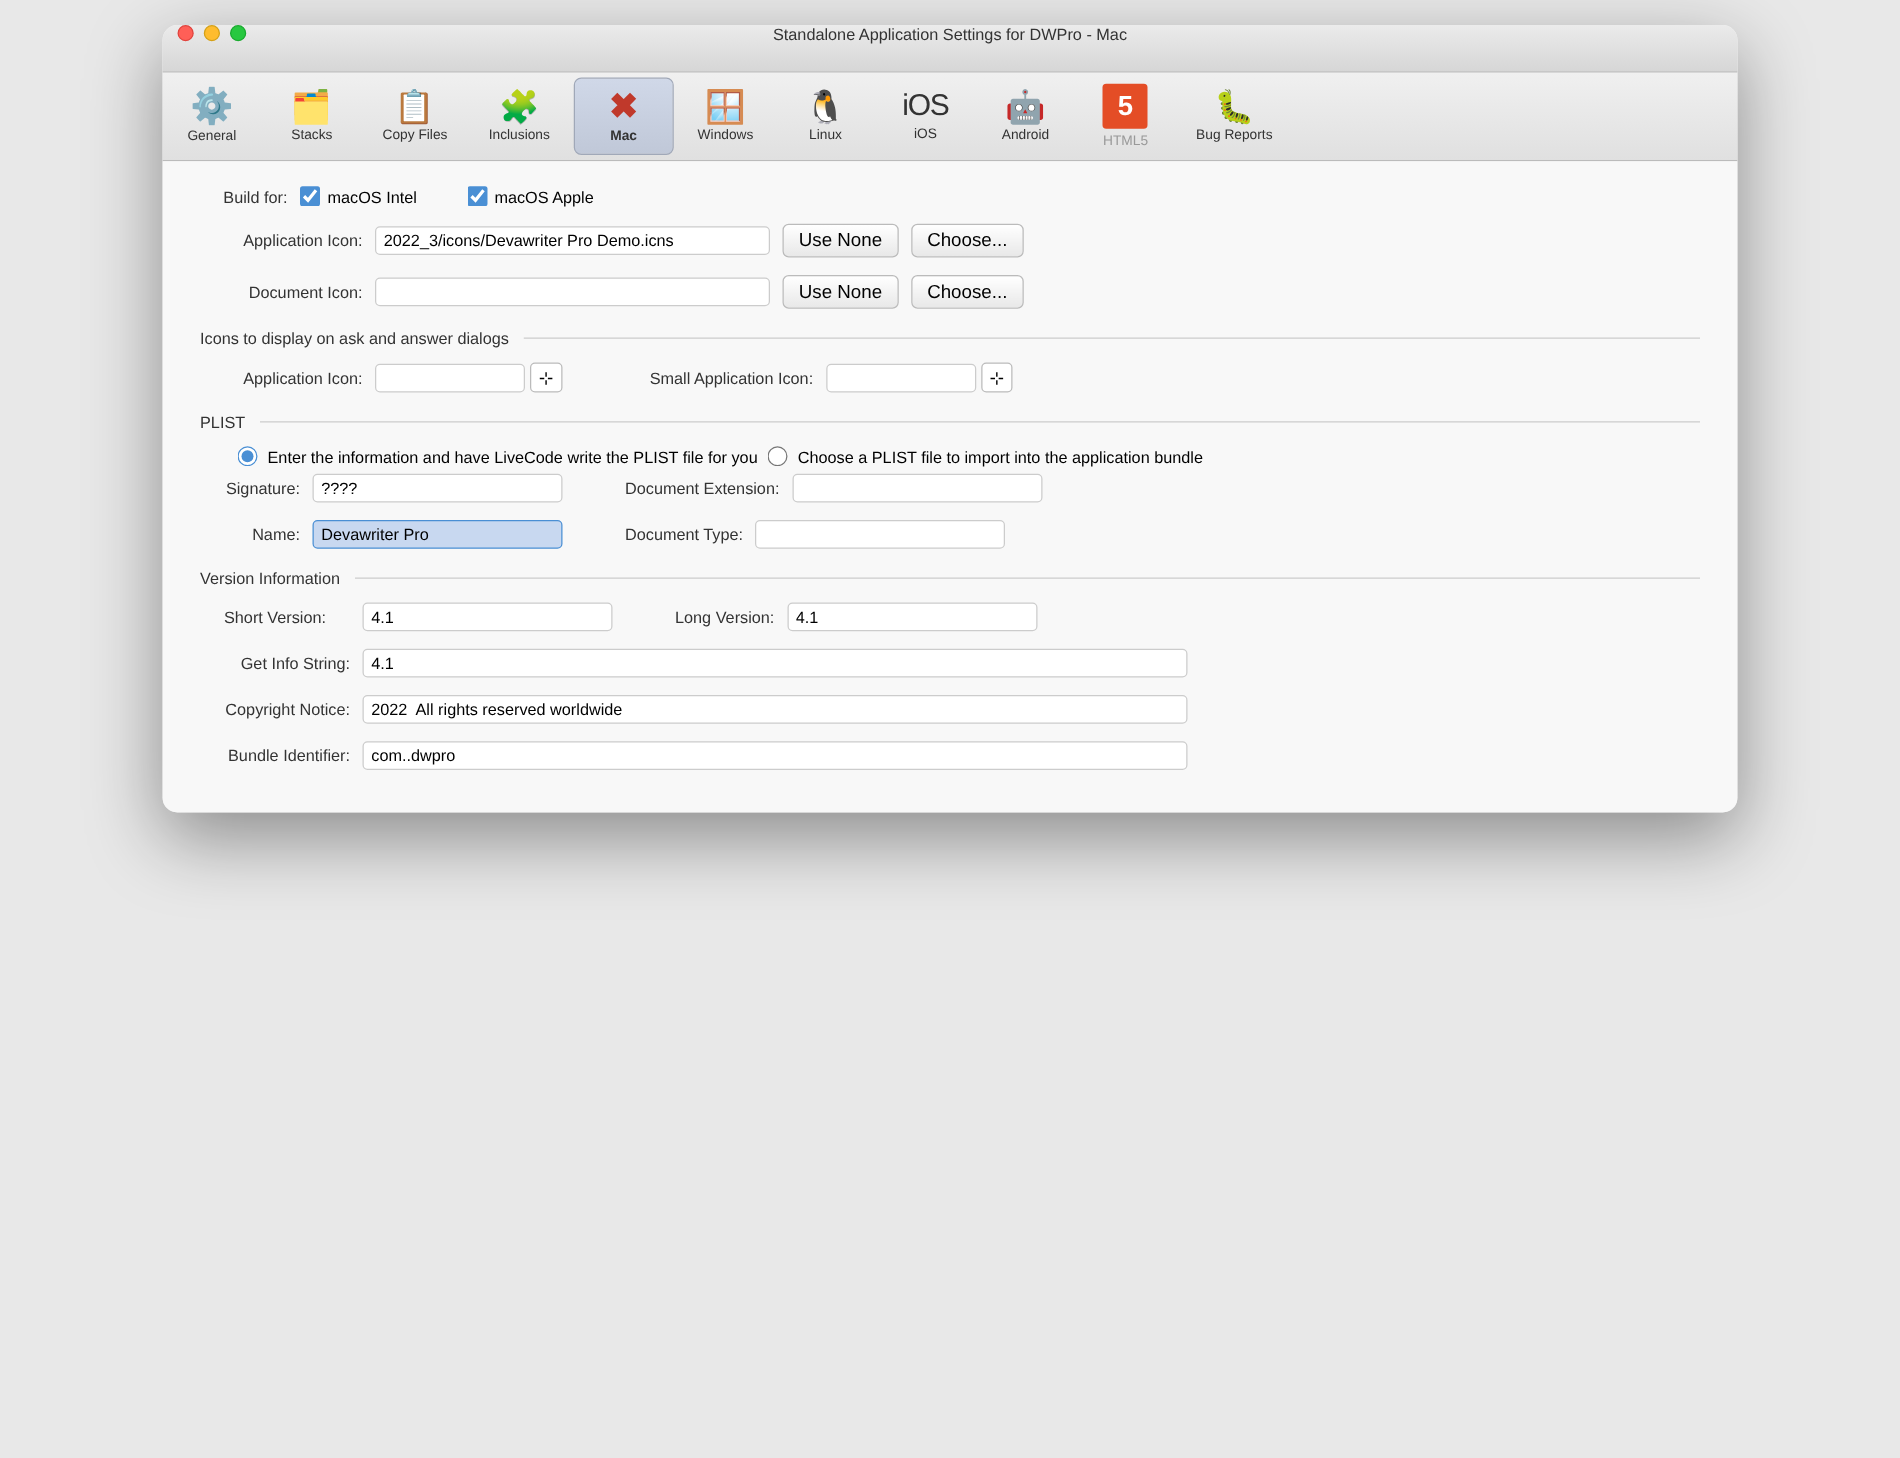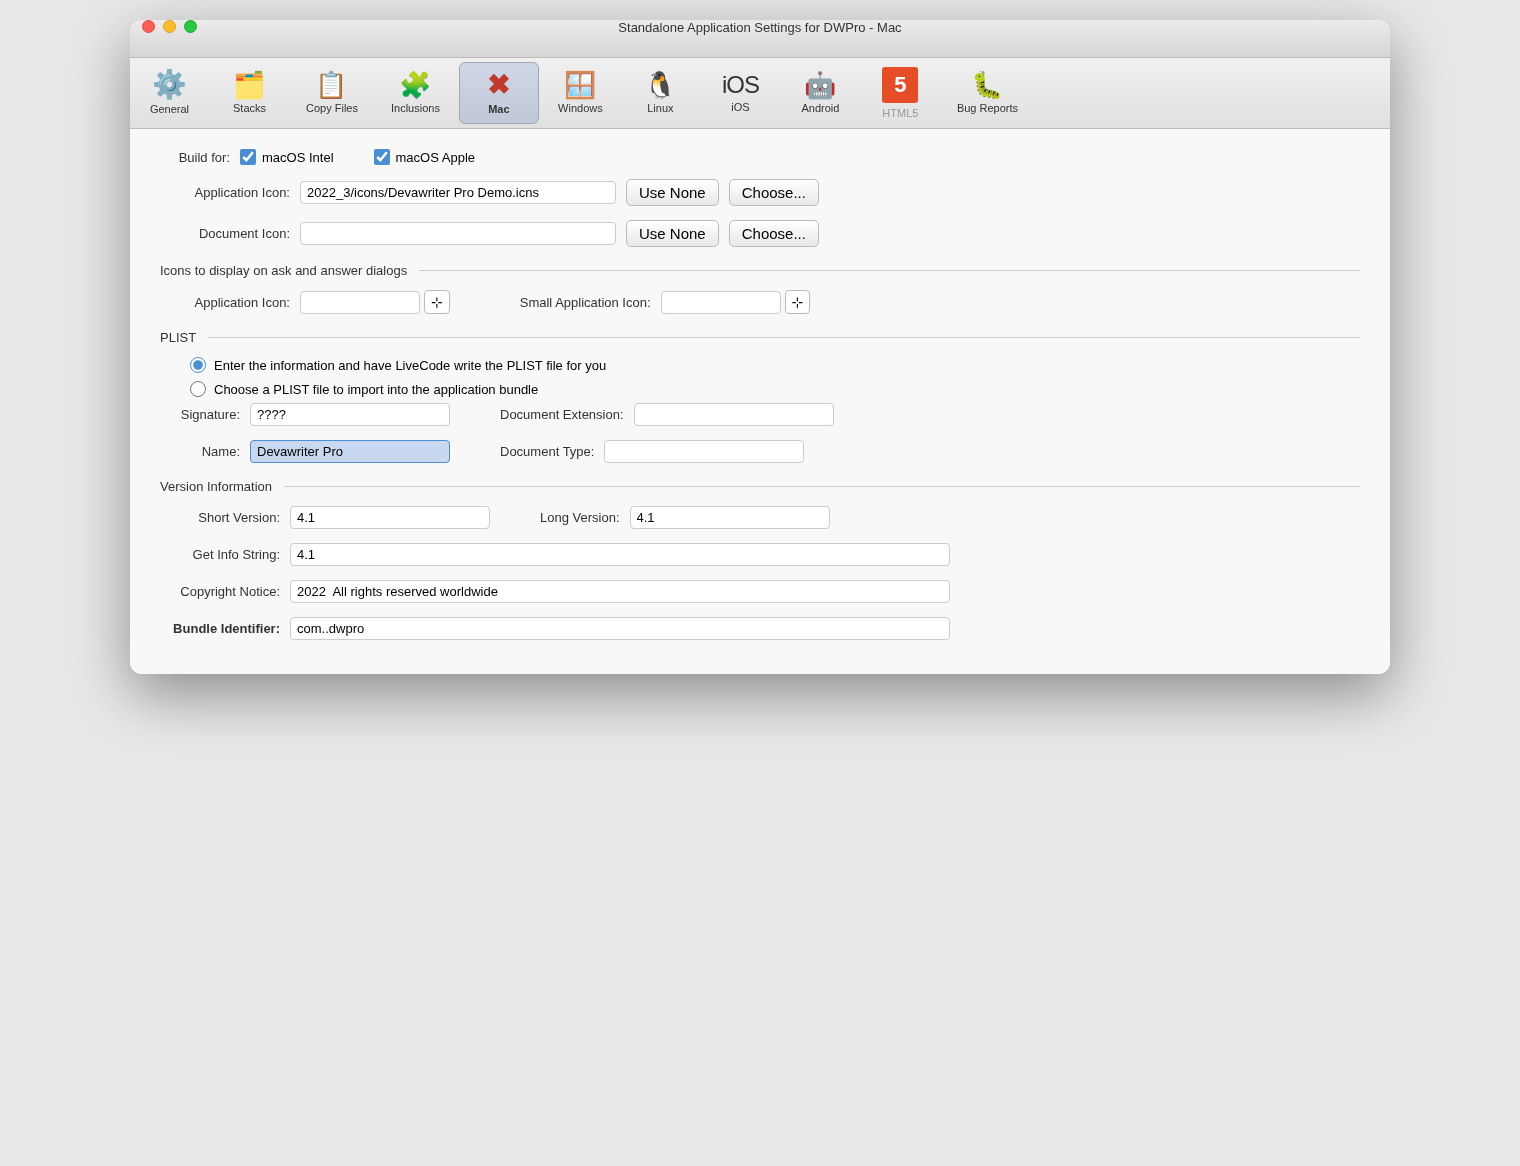--- a/index.html
+++ b/index.html
@@ -165,21 +165,21 @@
       cursor: pointer;
     }
     input[type="radio"] {
       width: 16px;
       height: 16px;
       accent-color: #4a8fd4;
       cursor: pointer;
     }
     .radio-group {
       display: flex;
-      flex-direction: column;
+      flex-direction: row;
       gap: 8px;
       margin: 6px 0 6px 30px;
     }
     .radio-label {
       display: flex;
       align-items: center;
       gap: 8px;
       cursor: pointer;
     }
     .app-icon-path {
@@ -351,35 +351,35 @@
       <span class="form-label" style="margin-left:40px;">Document Type:</span>
       <input type="text" class="form-input" style="width: 200px;" value="">
     </div>
 
     <div class="section-divider">
       <span class="section-divider-label">Version Information</span>
       <div class="section-divider-line"></div>
     </div>
 
     <div class="form-row">
-      <span class="form-label" style="min-width:120px; text-align:right;">Short Version:</span>
+      <span class="form-label" style="min-width:120px; text-align:center;">Short Version:</span>
       <input type="text" class="form-input" style="width: 200px;" value="4.1">
       <span class="form-label" style="margin-left:40px;">Long Version:</span>
       <input type="text" class="form-input" style="width: 200px;" value="4.1">
     </div>
 
     <div class="form-row">
       <span class="form-label" style="min-width:120px; text-align:right;">Get Info String:</span>
       <input type="text" class="form-input" style="width: 660px;" value="4.1">
     </div>
 
     <div class="form-row">
       <span class="form-label" style="min-width:120px; text-align:right;">Copyright Notice:</span>
       <input type="text" class="form-input" style="width: 660px;" value="2022  All rights reserved worldwide">
     </div>
 
     <div class="form-row">
-      <span class="form-label" style="min-width:120px; font-weight:bold;">Bundle Identifier:</span>
+      <span class="form-label" style="min-width:120px; ">Bundle Identifier:</span>
       <input type="text" class="form-input" style="width: 660px;" value="com..dwpro">
     </div>
 
   </div>
 </div>
 
 </body></html>

